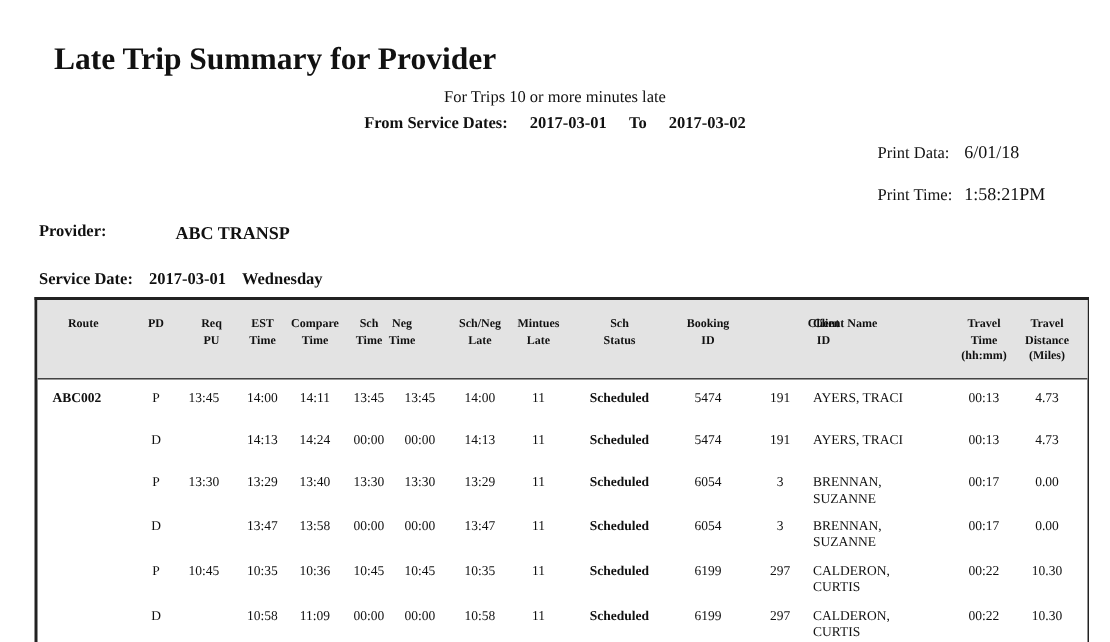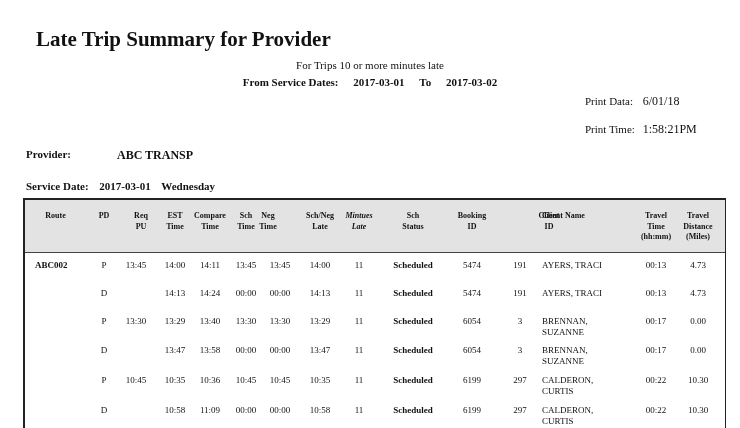--- a/index.html
+++ b/index.html
@@ -59,21 +59,21 @@
 <div class="table-box">
   <div class="thead">
     <div class="th" style="left:8px;width:45px;"><span>Route</span></div>
     <div class="th" style="left:68px;width:22px;"><span>PD</span></div>
     <div class="th" style="left:100px;width:32px;"><span>Req</span><br><span>PU</span></div>
     <div class="th" style="left:136px;width:28px;"><span>EST</span><br><span>Time</span></div>
     <div class="th" style="left:166px;width:38px;"><span>Compare</span><br><span>Time</span></div>
     <div class="th" style="left:206px;width:30px;"><span>Sch</span><br><span>Time</span></div>
     <div class="th" style="left:228px;width:30px;"><span>Neg</span><br><span>Time</span></div>
     <div class="th" style="left:276px;width:38px;"><span>Sch/Neg</span><br><span>Late</span></div>
-    <div class="th" style="left:316px;width:36px;font-style:italic;"><span>Mintues</span><br><span>Late</span></div>
+    <div class="th" style="left:316px;width:36px;"><span>Mintues</span><br><span>Late</span></div>
     <div class="th" style="left:368px;width:40px;"><span>Sch</span><br><span>Status</span></div>
     <div class="th" style="left:427px;width:40px;"><span>Booking</span><br><span>ID</span></div>
     <div class="th" style="left:480px;width:30px;margin-left:29px;"><span>Client</span><br><span>ID</span></div>
     <div class="th" style="left:517px;width:60px;text-align:left;"><span>Client Name</span></div>
     <div class="th" style="left:612px;width:38px;"><span>Travel</span><br><span>Time</span><br><span>(hh:mm)</span></div>
     <div class="th" style="left:652px;width:42px;"><span>Travel</span><br><span>Distance</span><br><span>(Miles)</span></div>
   </div>
 
   <div id="rows">
       <div class="row" style="top: 60px;">

